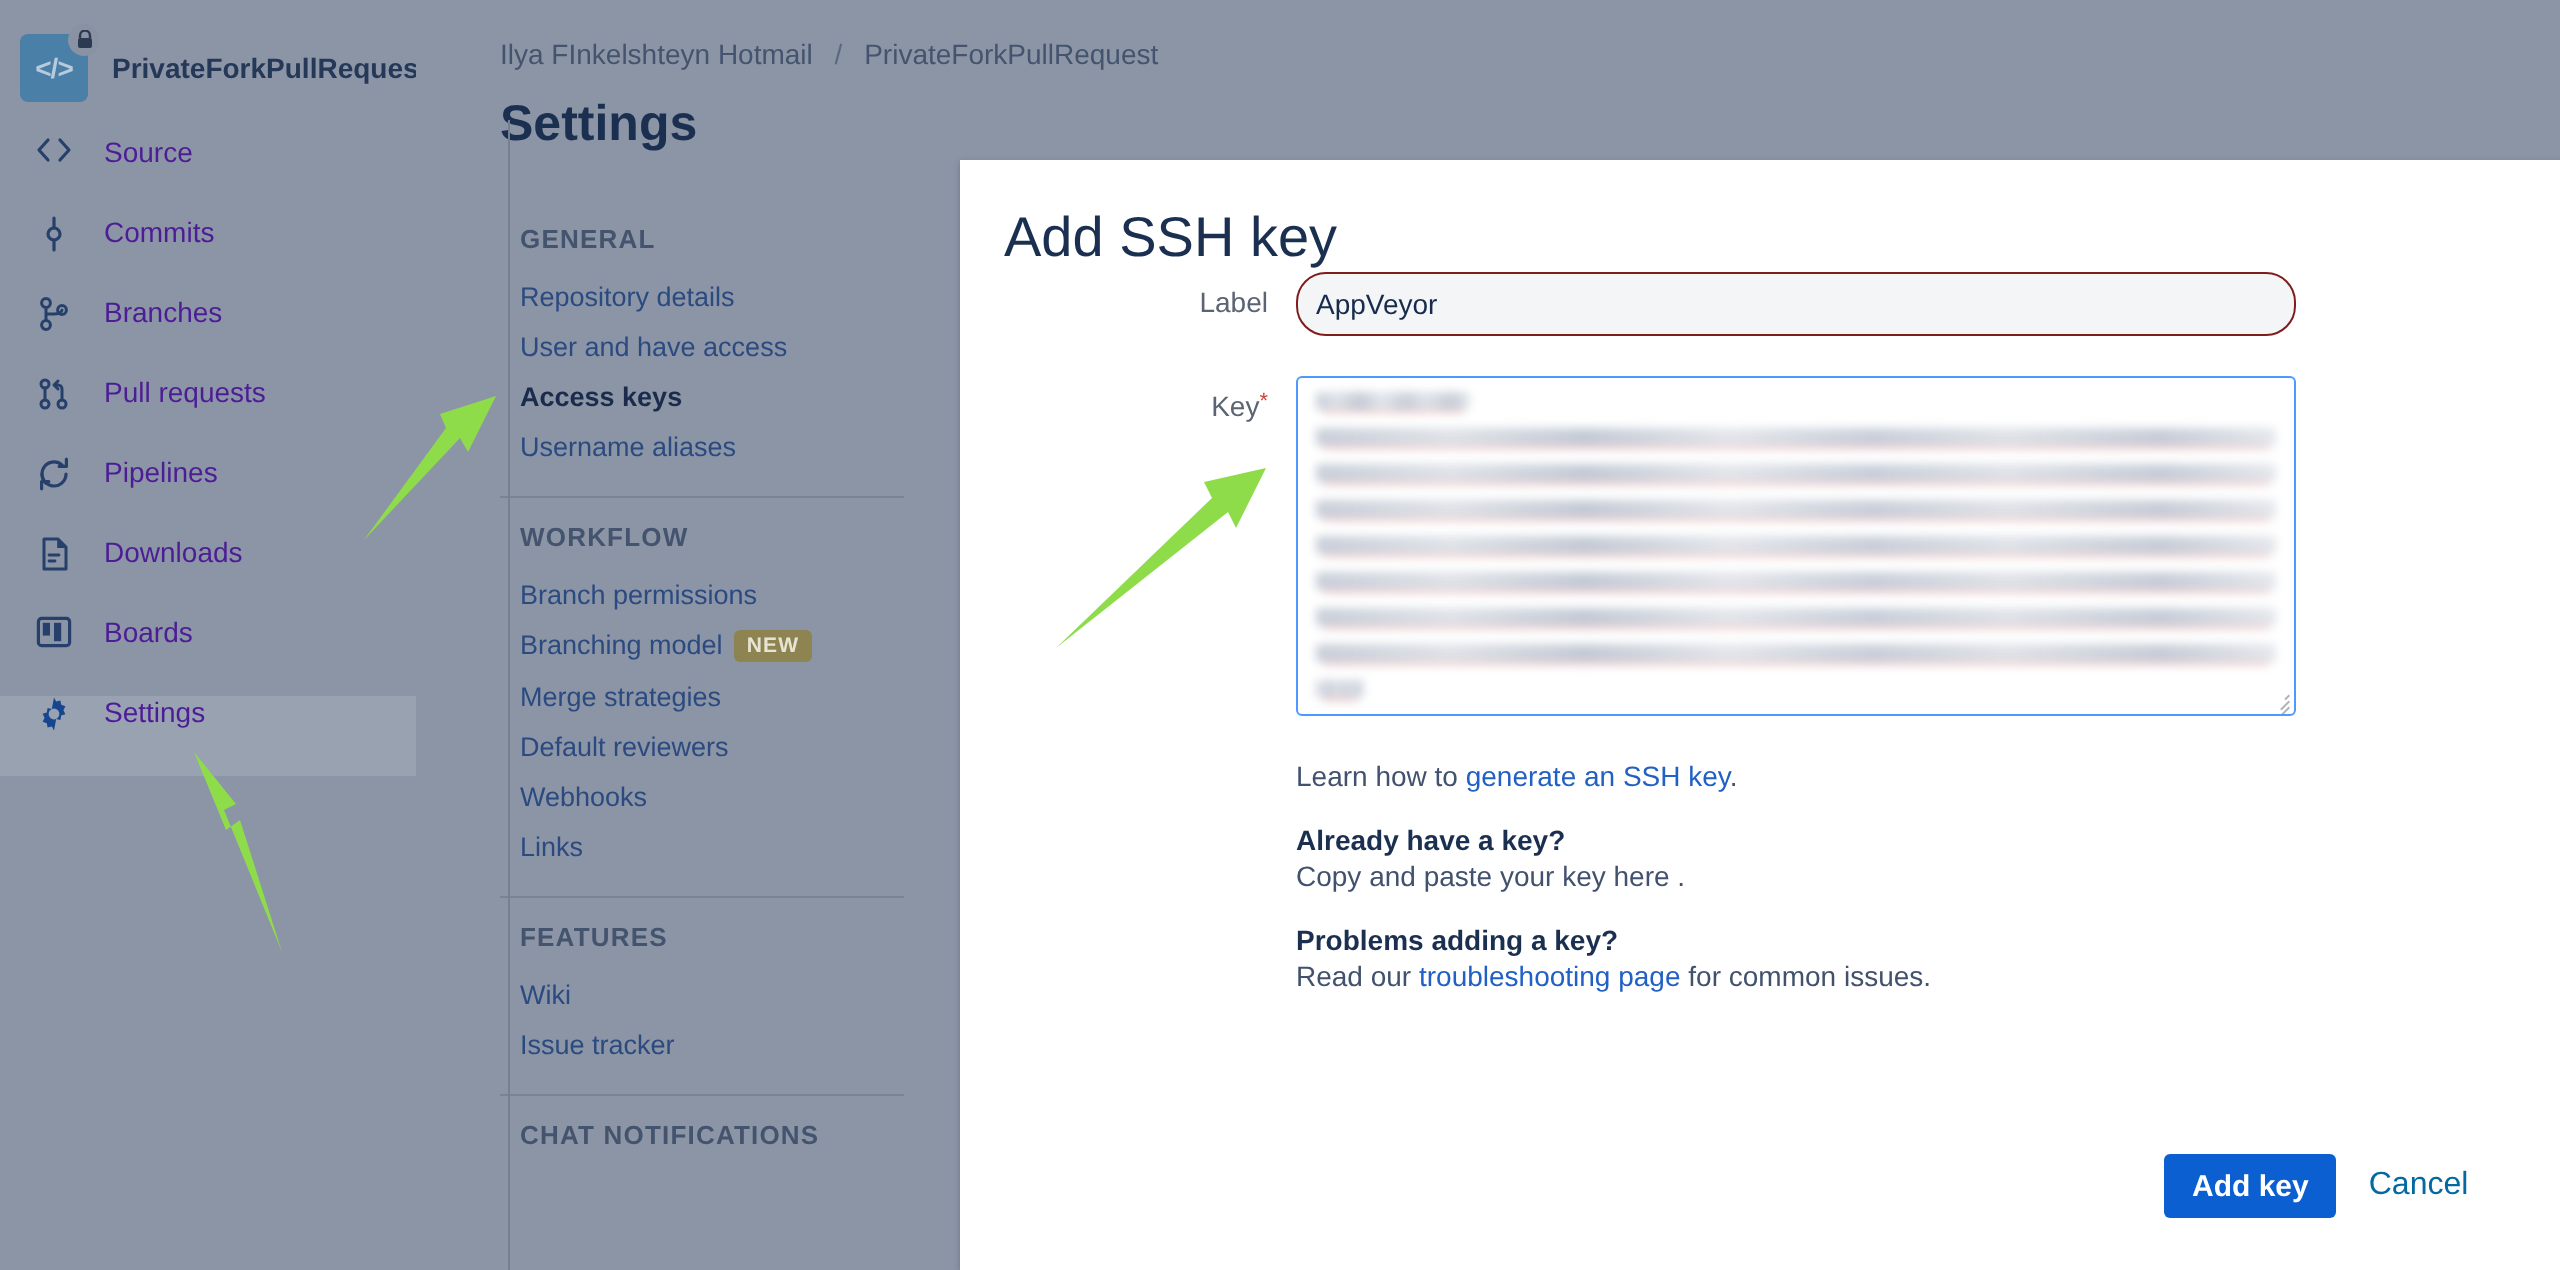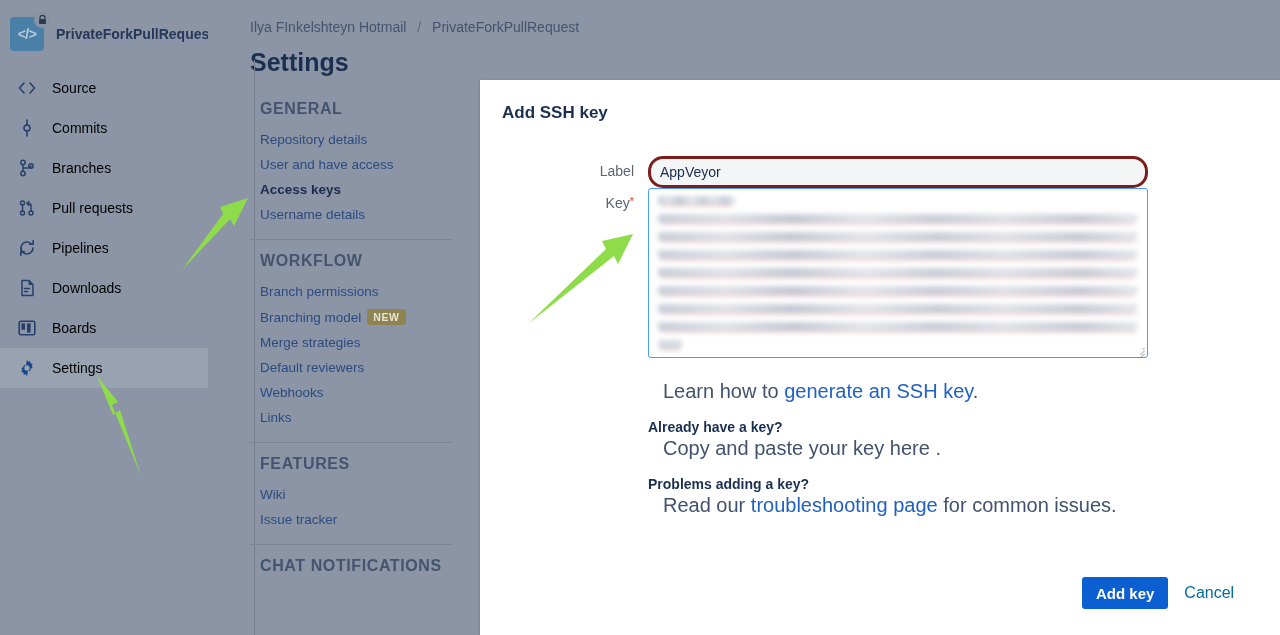--- a/index.html
+++ b/index.html
@@ -44,25 +44,25 @@
   .lock-badge svg { display: block; }
   .repo-title {
     margin-left: 12px;
     font-size: 14px; font-weight: bold;
     color: #253858;
     white-space: nowrap;
   }
 
   .nav-list { margin-top: 12px; }
   .nav-item {
-    display: flex; align-items: center;
+    display: flex; align-items: flex-start;
     height: 40px;
     padding-left: 18px;
     cursor: pointer;
-    color: #000000;
+    color: #4c1d95;
     font-size: 14px;
   }
   .nav-item.active { background: #99a2b1; }
   .nav-icon {
     width: 26px; flex: 0 0 26px;
     display: flex; align-items: center;
   }
   .nav-icon svg { display: block; }
   .nav-label { margin-left: 8px; }
 
@@ -88,24 +88,24 @@
     position: absolute; left: 254px; top: 60px;
     width: 1px; height: 575px;
     background: #77808f;
   }
 
   .settings-nav {
     position: absolute; left: 42px; top: 100px;
     width: 202px;
   }
   .sec-head {
-    font-size: 16px; font-weight: bold;
+    font-size: 13px; font-weight: bold;
     letter-spacing: 0.6px;
     color: #44546e;
-    margin: 0 0 9px 10px;
+    margin: 12px 0 9px 10px;
   }
   .snav-item {
     display: block;
     font-size: 13.5px;
     color: #2b4a80;
     padding: 5px 0 5px 10px;
     cursor: pointer;
     white-space: nowrap;
   }
   .snav-item.current { color: #1b2b4b; font-weight: bold; }
@@ -127,45 +127,45 @@
 
   
   .dialog {
     position: absolute; left: 480px; top: 80px;
     width: 810px; height: 555px;
     background: #ffffff;
     box-shadow: 0 1px 3px rgba(9,30,66,0.25);
   }
   .dialog-title {
     position: absolute; left: 22px; top: 23px;
-    font-size: 17px; font-weight: bold;
+    font-size: 28px; font-weight: normal;
     color: #1b3050;
   }
 
   .field-row {
     position: absolute;
     display: flex;
   }
-  .field-row.label-row { left: 22px; top: 76px; }
+  .field-row.label-row { left: 22px; top: 56px; }
   .field-row.key-row { left: 22px; top: 108px; }
 
   .field-label {
     width: 146px;
     text-align: right;
     padding-right: 14px;
     font-size: 14px;
     color: #5b6472;
     padding-top: 7px;
   }
   .req-star { color: #d04437; font-size: 11px; vertical-align: top; }
 
   .text-input {
     width: 500px; height: 32px;
     background: #f4f5f7;
-    border: 3px solid #7f1d1d;
+    border: 1px solid #7f1d1d;
     border-radius: 15px;
     padding: 0 9px;
     font-size: 14px;
     color: #172b4d;
     font-family: "Liberation Sans", sans-serif;
     outline: none;
   }
   .key-textarea {
     position: relative;
     width: 500px; height: 170px;
@@ -203,23 +203,22 @@
   .resize-grip i:nth-child(2) { bottom: 4px; width: 6px; transform: rotate(-45deg); transform-origin: right bottom; }
   .resize-grip i:nth-child(3) { bottom: 7px; width: 3px; transform: rotate(-45deg); transform-origin: right bottom; }
 
   .help-block { position: absolute; left: 168px; top: 300px; width: 560px; }
   .help-q {
     font-size: 14px; font-weight: bold;
     color: #1b3050;
     margin-bottom: 2px;
   }
   .help-a {
-    font-size: 20px; color: #42526e;
+    font-size: 14px; color: #42526e;
     margin-bottom: 16px;
-    margin-left: 15px;
   }
   .help-a.last { margin-bottom: 0; }
   .help-a a { color: #2160c4; text-decoration: none; cursor: pointer; }
 
   .dialog-actions {
     position: absolute; left: 602px; top: 497px;
     display: flex; align-items: center;
   }
   .btn-primary {
     background: #0b5fd0;
@@ -351,21 +350,21 @@
       <span class="crumb">PrivateForkPullRequest</span>
     </div>
     <div class="page-title">Settings</div>
 
     <div class="settings-nav">
 
       <div class="sec-head">GENERAL</div>
       <div class="snav-item">Repository details</div>
       <div class="snav-item">User and have access</div>
       <div class="snav-item current">Access keys</div>
-      <div class="snav-item">Username details</div>
+      <div class="snav-item">Username aliases</div>
       <div class="snav-rule"></div>
 
       <div class="sec-head">WORKFLOW</div>
       <div class="snav-item">Branch permissions</div>
       <div class="snav-item"><span>Branching model</span><span class="new-badge">NEW</span></div>
       <div class="snav-item">Merge strategies</div>
       <div class="snav-item">Default reviewers</div>
       <div class="snav-item">Webhooks</div>
       <div class="snav-item">Links</div>
       <div class="snav-rule"></div>

